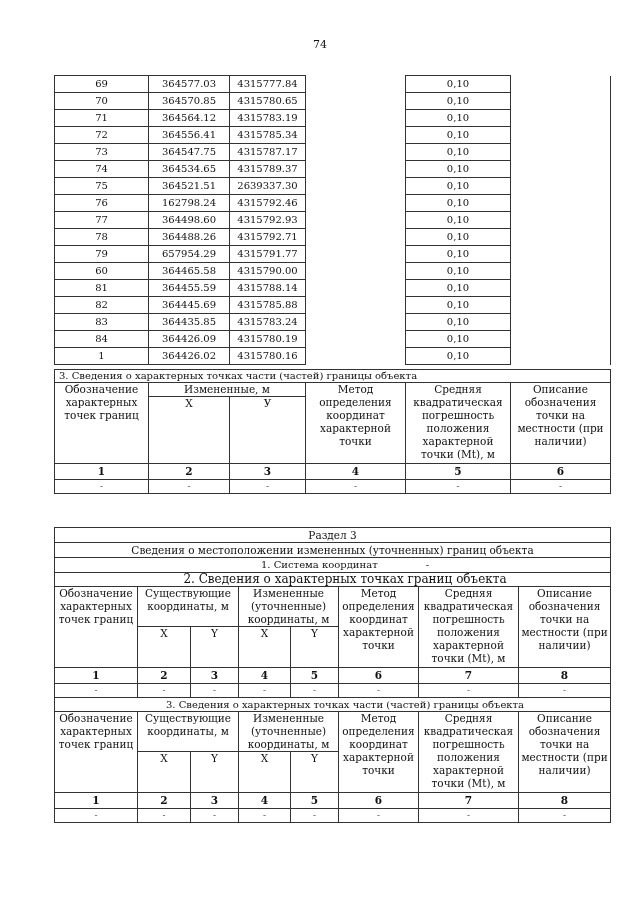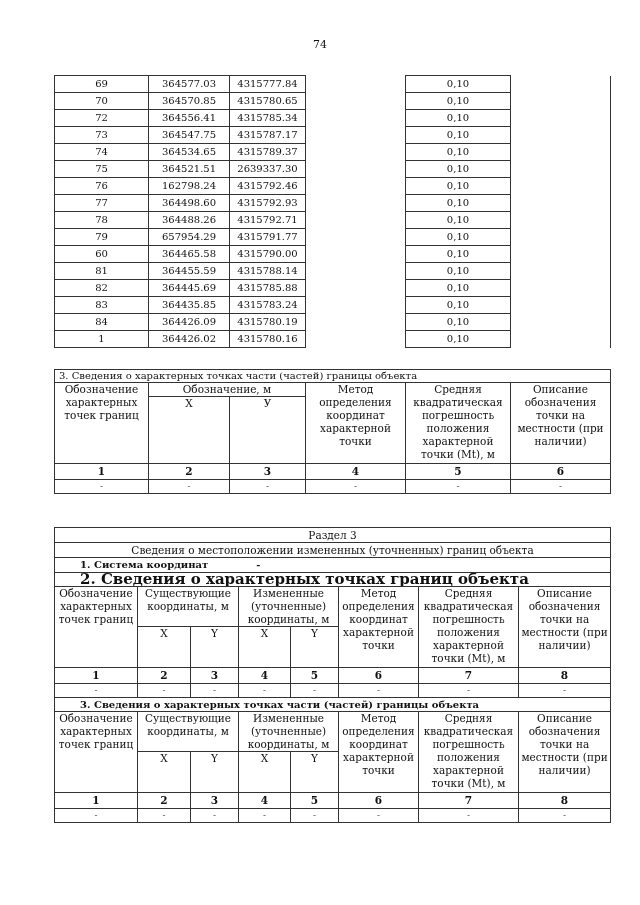--- a/index.html
+++ b/index.html
@@ -7,21 +7,21 @@
          font-family: "DejaVu Serif", "Liberation Serif", serif; color: #111; }
   .page-num { position: absolute; top: 38px; left: 0; width: 640px; text-align: center; font-size: 11px; }
   table { border-collapse: collapse; position: absolute; table-layout: fixed; }
   td { border: 1px solid #333; padding: 0; text-align: center; vertical-align: top; font-size: 10.5px; line-height: 13px; overflow: hidden; }
   .top-table { left: 54px; top: 66px; width: 556px; margin-top: 9px; }
   .top-table td.c { height: 16px; line-height: 16px; font-size: 10px; }
   .noborder-v { border-top: none !important; border-bottom: none !important; }
   .sec3 td { font-size: 10.5px; }
   .hdr { font-weight: normal; }
   .left { text-align: left; padding-left: 4px; font-weight: normal; }
-  .indent { padding-left: 25px; text-align: left; font-weight: bold; }
+  .indent { padding-left: 25px; text-align: center; font-weight: normal; }
   .mid-table { left: 54px; top: 369px; width: 556px; }
   .r3 { left: 54px; top: 527px; width: 556px; padding-left: 40px; }
   .num td { font-weight: bold; height: 15px; line-height: 15px; }
   .dash td { height: 13px; line-height: 12px; font-size: 9px; color: #555; }
 </style>
 </head>
 <body>
 
 <div class="page-num">74</div>
 
@@ -45,20 +45,28 @@
       </tr>
       <tr>
         <td class="c">70</td>
         <td class="c">364570.85</td>
         <td class="c">4315780.65</td>
         <td class="c noborder-v"></td>
         <td class="c">0,10</td>
         <td class="c noborder-v"></td>
       </tr>
       <tr>
+        <td class="c">71</td>
+        <td class="c">364564.12</td>
+        <td class="c">4315783.19</td>
+        <td class="c noborder-v"></td>
+        <td class="c">0,10</td>
+        <td class="c noborder-v"></td>
+      </tr>
+      <tr>
         <td class="c">72</td>
         <td class="c">364556.41</td>
         <td class="c">4315785.34</td>
         <td class="c noborder-v"></td>
         <td class="c">0,10</td>
         <td class="c noborder-v"></td>
       </tr>
       <tr>
         <td class="c">73</td>
         <td class="c">364547.75</td>
@@ -174,21 +182,21 @@
       <col style="width:100px">
       <col style="width:105px">
       <col style="width:100px">
   </colgroup>
   <tbody>
       <tr>
         <td colspan="6" class="left" style="height:12px;line-height:12px;font-size:10px">3. Сведения о характерных точках части (частей) границы объекта</td>
       </tr>
   <tr>
     <td rowspan="2" class="hdr">Обозначение характерных точек границ</td>
-    <td colspan="2" class="hdr" style="height:13px">Обозначение, м</td>
+    <td colspan="2" class="hdr" style="height:13px">Измененные, м</td>
     <td rowspan="2" class="hdr">Метод определения координат характерной точки</td>
     <td rowspan="2" class="hdr">Средняя квадратическая погрешность положения характерной точки (Mt), м</td>
     <td rowspan="2" class="hdr">Описание обозначения точки на местности (при наличии)</td>
   </tr>
   <tr>
     <td class="hdr" style="height:66px">Х</td>
     <td class="hdr">У</td>
   </tr>
   <tr class="num">
     <td>1</td>
@@ -224,21 +232,21 @@
       <tr>
         <td colspan="8" class="hdr" style="height:14px;line-height:14px">Раздел 3</td>
       </tr>
   <tr>
         <td colspan="8" class="hdr" style="height:14px;line-height:14px">Сведения о местоположении измененных (уточненных) границ объекта</td>
       </tr>
   <tr>
         <td colspan="8" class="indent" style="height:14px;line-height:14px;font-size:10px"><span>1. Система координат</span><span style="display:inline-block;width:48px"></span><span>-</span></td>
       </tr>
   <tr>
-        <td colspan="8" class="indent" style="height:13px;line-height:13px;font-size:15px">2. Сведения о характерных точках границ объекта</td>
+        <td colspan="8" class="indent" style="height:13px;line-height:13px;font-size:12px">2. Сведения о характерных точках границ объекта</td>
       </tr>
   <tr>
     <td rowspan="2" class="hdr">Обозначение характерных точек границ</td>
     <td colspan="2" class="hdr" style="height:39px">Существующие координаты, м</td>
     <td colspan="2" class="hdr">Измененные (уточненные) координаты, м</td>
     <td rowspan="2" class="hdr">Метод определения координат характерной точки</td>
     <td rowspan="2" class="hdr">Средняя квадратическая погрешность положения характерной точки (Mt), м</td>
     <td rowspan="2" class="hdr">Описание обозначения точки на местности (при наличии)</td>
   </tr>
   <tr>

